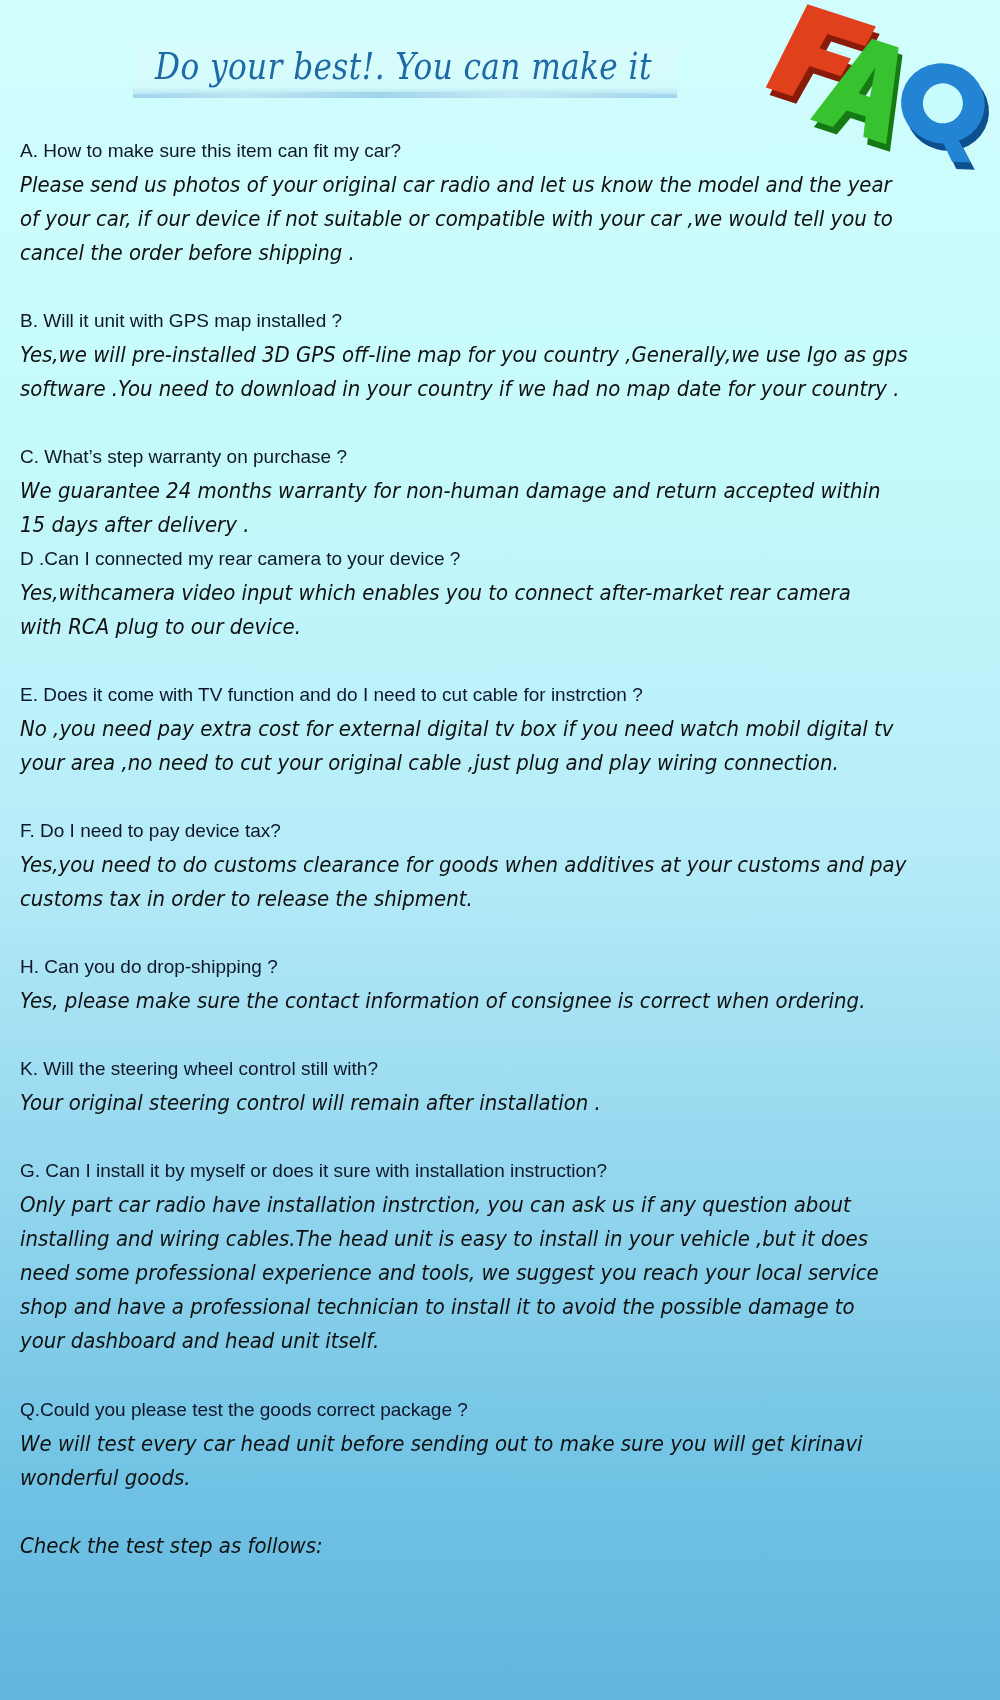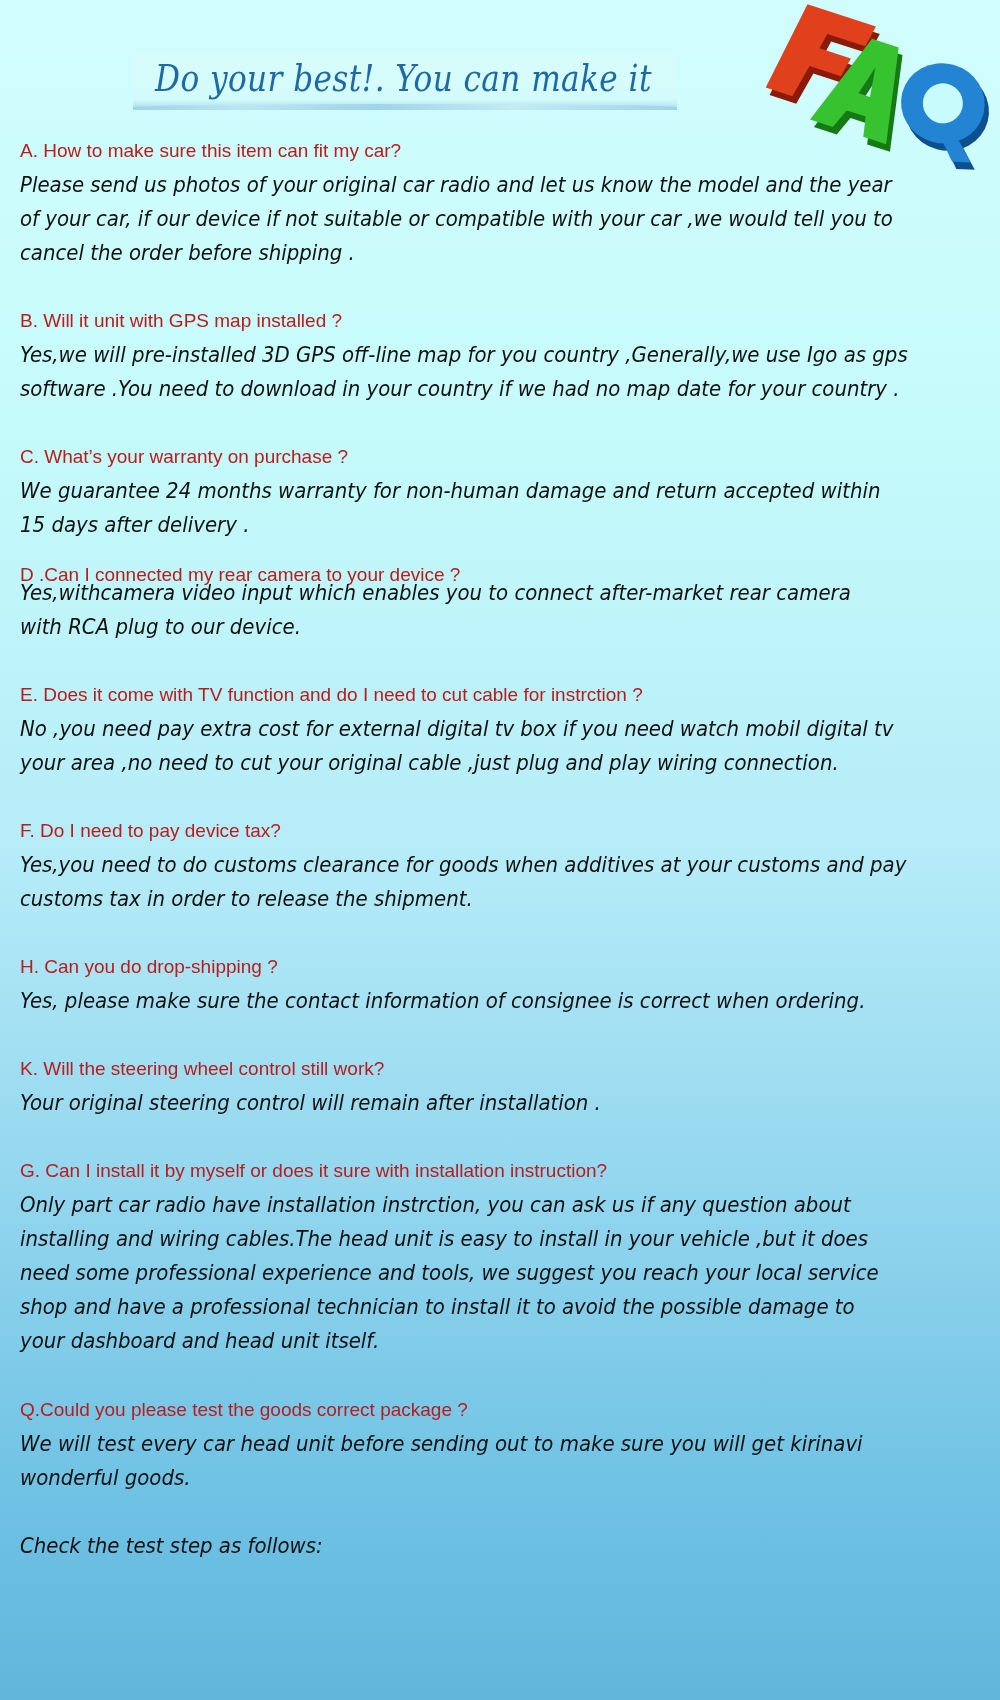--- a/index.html
+++ b/index.html
@@ -7,21 +7,21 @@
       width: 1000px;
       height: 1700px;
       overflow: hidden;
       position: relative;
       background: linear-gradient(to bottom, #d2fdfd 0%, #c6fbfb 25%, #b6ecf8 50%, #93d6ee 70%, #6fc2e4 88%, #62b6dc 100%);
       font-family: "DejaVu Sans", sans-serif;
     }
     .banner {
       position: absolute;
       left: 133px;
-      top: 54px;
+      top: 42px;
       width: 544px;
       height: 56px;
       background: linear-gradient(to bottom, #d8fcfc 0%, #d4fbfb 80%, #a9dcee 100%);
       border-radius: 2px;
     }
     .banner-wave {
       position: absolute;
       left: 0; right: 0; bottom: 0; height: 6px;
       background: linear-gradient(to right, #9ccfe9 0%, #bfe6f4 20%, #9ccfe9 45%, #c8ecf6 70%, #9ccfe9 100%);
       opacity: 0.8;
@@ -51,21 +51,21 @@
       position: absolute;
       left: 20px;
       top: 0;
       width: 960px;
     }
     .q {
       position: absolute;
       left: 0;
       font-family: "Liberation Sans", sans-serif;
       font-size: 19px;
-      color: #b91c1c;
+      color: #0f172a;
       white-space: nowrap;
     }
     .a {
       position: absolute;
       left: 0;
       font-family: "DejaVu Sans", sans-serif;
       font-style: italic;
       font-size: 21px;
       line-height: 34px;
       color: #111;
@@ -114,27 +114,27 @@
     <div>of your car, if our device if not suitable or compatible with your car ,we would tell you to</div>
     <div>cancel the order before shipping .</div>
   </div>
 
   <div class="q" style="top:310px">B.  Will it unit with GPS  map installed ?</div>
   <div class="a" style="top:338px">
     <div>Yes,we will pre-installed 3D GPS off-line map for you country ,Generally,we use Igo as gps</div>
     <div>software .You need to download in your country if we had no map date for your country .</div>
   </div>
 
-  <div class="q" style="top:446px">C.   What’s your warranty on purchase ?</div>
+  <div class="q" style="top:446px">C.   What’s step warranty on purchase ?</div>
   <div class="a" style="top:474px">
     <div>We guarantee 24 months warranty for non-human damage and return accepted within</div>
     <div>15 days after delivery .</div>
   </div>
 
-  <div class="q" style="top:564px">D .Can I connected my rear camera to your device ?</div>
+  <div class="q" style="top:548px">D .Can I connected my rear camera to your device ?</div>
   <div class="a" style="top:576px">
     <div>Yes,withcamera video input which enables you to connect after-market rear camera</div>
     <div>with RCA plug to our device.</div>
   </div>
 
   <div class="q" style="top:684px">E. Does it come with TV function and do I need to cut cable for instrction ?</div>
   <div class="a" style="top:712px">
     <div>No ,you need pay extra cost for external digital tv box if you need watch mobil digital tv</div>
     <div>your area ,no need to cut your original cable ,just plug and play wiring connection.</div>
   </div>
@@ -143,21 +143,21 @@
   <div class="a" style="top:848px">
     <div>Yes,you need to do customs clearance for goods when additives at your customs and pay</div>
     <div>customs tax in order to release the shipment.</div>
   </div>
 
   <div class="q" style="top:956px">H. Can you do drop-shipping ?</div>
   <div class="a" style="top:984px">
     <div> Yes, please make sure the contact information of consignee is correct when ordering.</div>
   </div>
 
-  <div class="q" style="top:1058px">K. Will the steering wheel control still work?</div>
+  <div class="q" style="top:1058px">K. Will the steering wheel control still with?</div>
   <div class="a" style="top:1086px">
     <div>Your original steering control will remain after installation .</div>
   </div>
 
   <div class="q" style="top:1160px">G. Can I install it by myself or does it sure with installation instruction?</div>
   <div class="a" style="top:1188px">
     <div>Only part car radio have installation instrction, you can ask us if any question about</div>
     <div>installing and wiring cables.The head unit is easy to install in your vehicle ,but it does</div>
     <div> need some professional experience and tools, we suggest you reach your local service</div>
     <div>shop and have a professional technician to install it to avoid the possible damage to</div>

